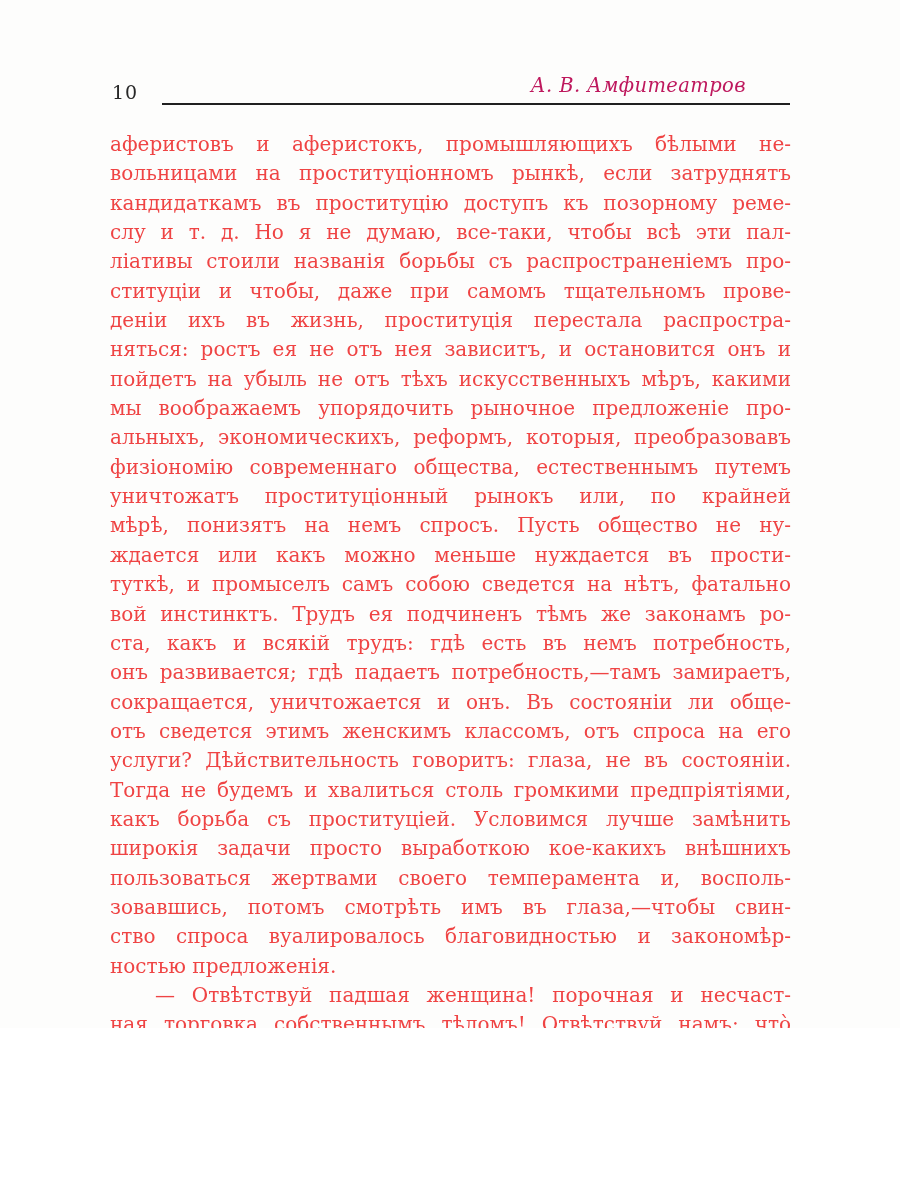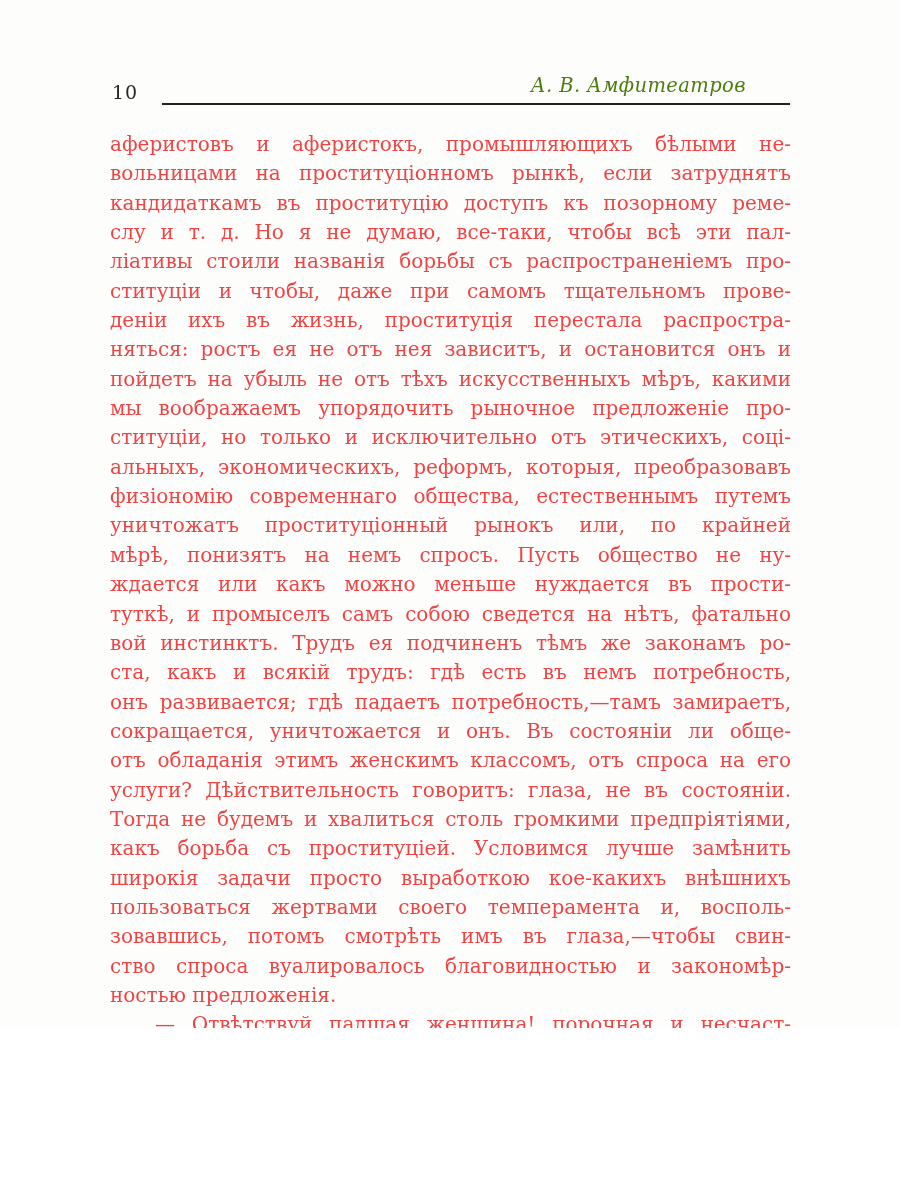--- a/index.html
+++ b/index.html
@@ -32,21 +32,21 @@
   }
   .rule-wrap {
     flex: 1 1 auto;
     border-bottom: 2px solid #202020;
     text-align: right;
     padding: 0 44px 6px 0;
   }
   .running-head {
     font-style: italic;
     font-size: 19.5px;
-    color: #4d7c0f;
+    color: #be185d;
     letter-spacing: 0.4px;
   }
   .body-text {
     position: absolute;
     top: 130px; left: 110px;
     width: 681px;
     font-size: 20px;
   }
   .line {
     line-height: 29.35px;
@@ -78,32 +78,31 @@
       <div class="line">аферистовъ и аферистокъ, промышляющихъ бѣлыми не-</div>
       <div class="line">вольницами на проституціонномъ рынкѣ, если затруднятъ</div>
       <div class="line">кандидаткамъ въ проституцію доступъ къ позорному реме-</div>
       <div class="line">слу и т. д. Но я не думаю, все-таки, чтобы всѣ эти пал-</div>
       <div class="line">ліативы стоили названія борьбы съ распространеніемъ про-</div>
       <div class="line">ституціи и чтобы, даже при самомъ тщательномъ прове-</div>
       <div class="line">деніи ихъ въ жизнь, проституція перестала распростра-</div>
       <div class="line">няться: ростъ ея не отъ нея зависитъ, и остановится онъ и</div>
       <div class="line">пойдетъ на убыль не отъ тѣхъ искусственныхъ мѣръ, какими</div>
       <div class="line">мы воображаемъ упорядочить рыночное предложеніе про-</div>
-      <div class="line">ституціи, но только и исключительно отъ этическихъ, соці-</div>
       <div class="line">альныхъ, экономическихъ, реформъ, которыя, преобразовавъ</div>
       <div class="line">физіономію современнаго общества, естественнымъ путемъ</div>
       <div class="line">уничтожатъ проституціонный рынокъ или, по крайней</div>
       <div class="line">мѣрѣ, понизятъ на немъ спросъ. Пусть общество не ну-</div>
       <div class="line">ждается или какъ можно меньше нуждается въ прости-</div>
       <div class="line">туткѣ, и промыселъ самъ собою сведется на нѣтъ, фатально</div>
       <div class="line">вой инстинктъ. Трудъ ея подчиненъ тѣмъ же законамъ ро-</div>
       <div class="line">ста, какъ и всякій трудъ: гдѣ есть въ немъ потребность,</div>
       <div class="line">онъ развивается; гдѣ падаетъ потребность,—тамъ замираетъ,</div>
       <div class="line">сокращается, уничтожается и онъ. Въ состояніи ли обще-</div>
-      <div class="line">отъ обладанія этимъ женскимъ классомъ, отъ спроса на его</div>
+      <div class="line">отъ сведется этимъ женскимъ классомъ, отъ спроса на его</div>
       <div class="line">услуги? Дѣйствительность говоритъ: глаза, не въ состояніи.</div>
       <div class="line">Тогда не будемъ и хвалиться столь громкими предпріятіями,</div>
       <div class="line">какъ борьба съ проституціей. Условимся лучше замѣнить</div>
       <div class="line">широкія задачи просто выработкою кое-какихъ внѣшнихъ</div>
       <div class="line">пользоваться жертвами своего темперамента и, восполь-</div>
       <div class="line">зовавшись, потомъ смотрѣть имъ въ глаза,—чтобы свин-</div>
       <div class="line">ство спроса вуалировалось благовидностью и закономѣр-</div>
       <div class="line left">ностью предложенія.</div>
       <div class="line indent">— Отвѣтствуй падшая женщина! порочная и несчаст-</div>
       <div class="line">ная торговка собственнымъ тѣломъ! Отвѣтствуй намъ: что̀</div>

